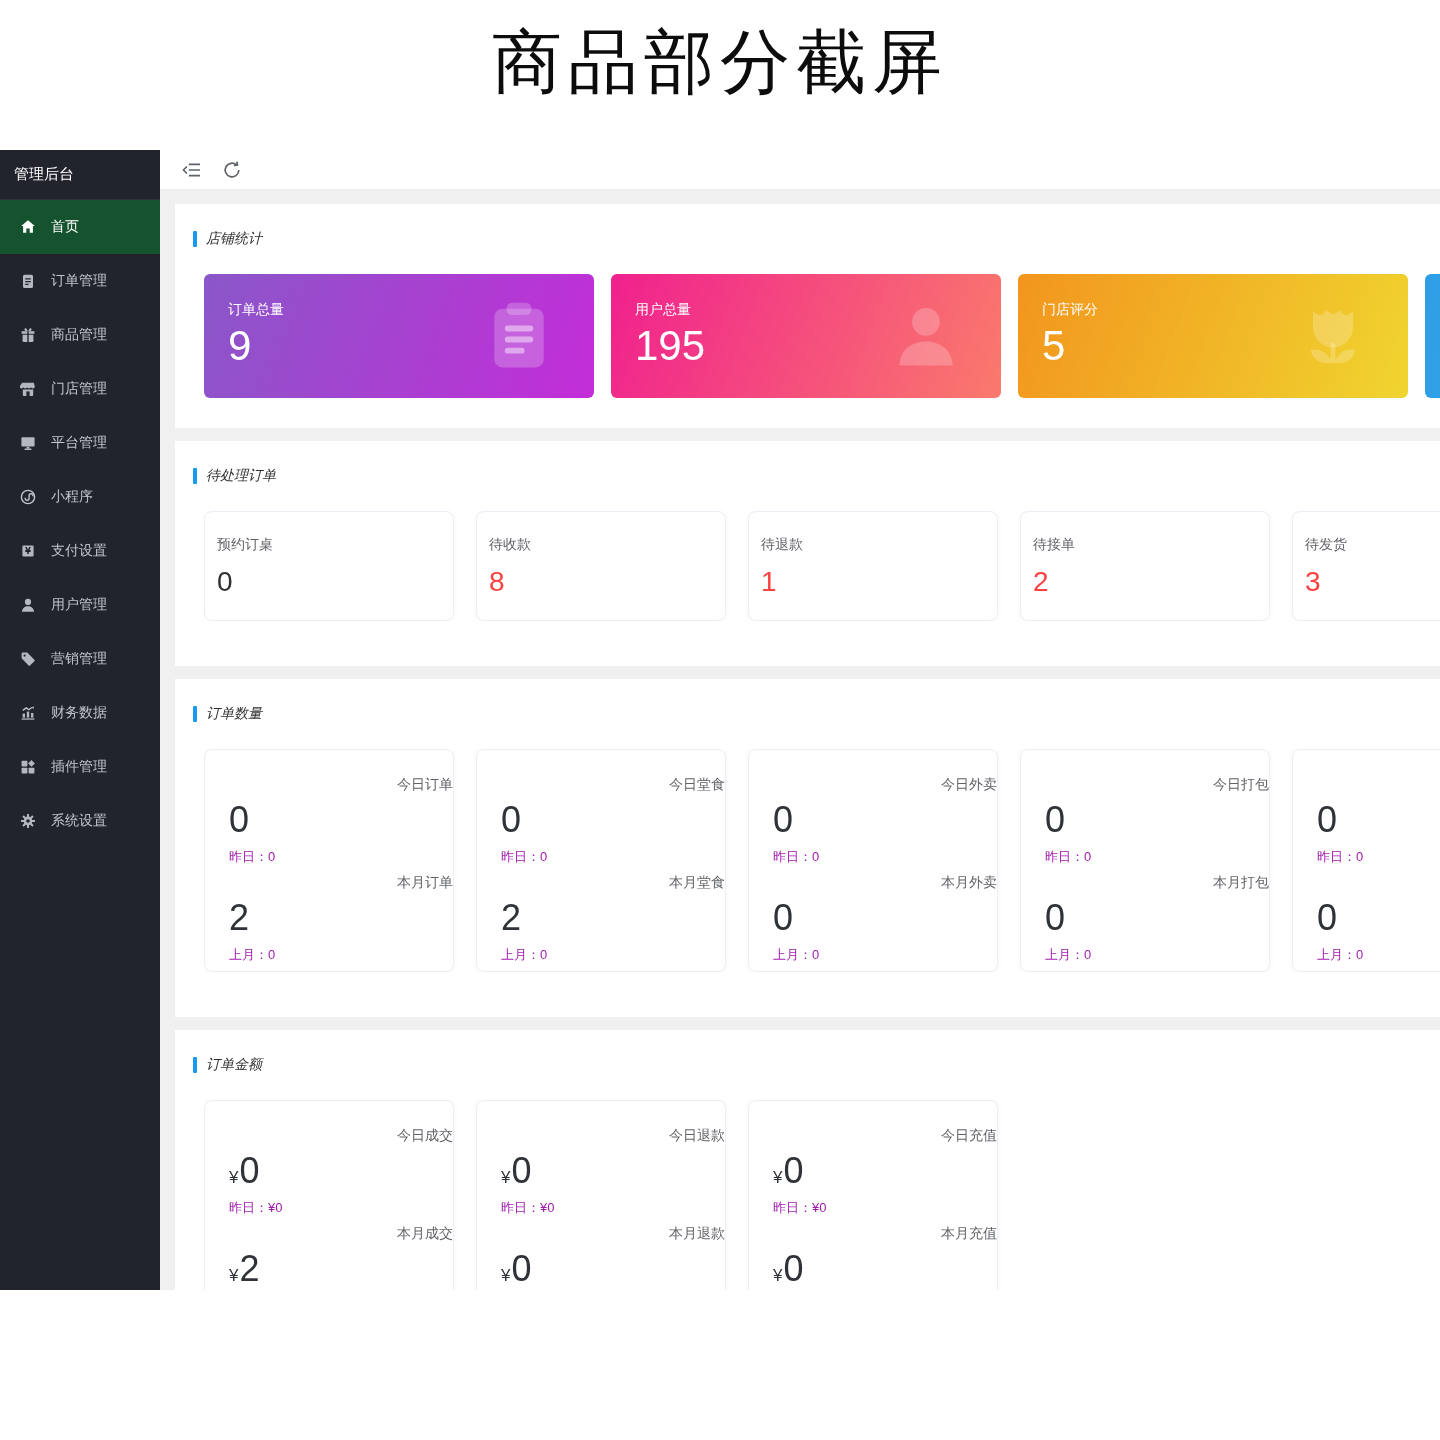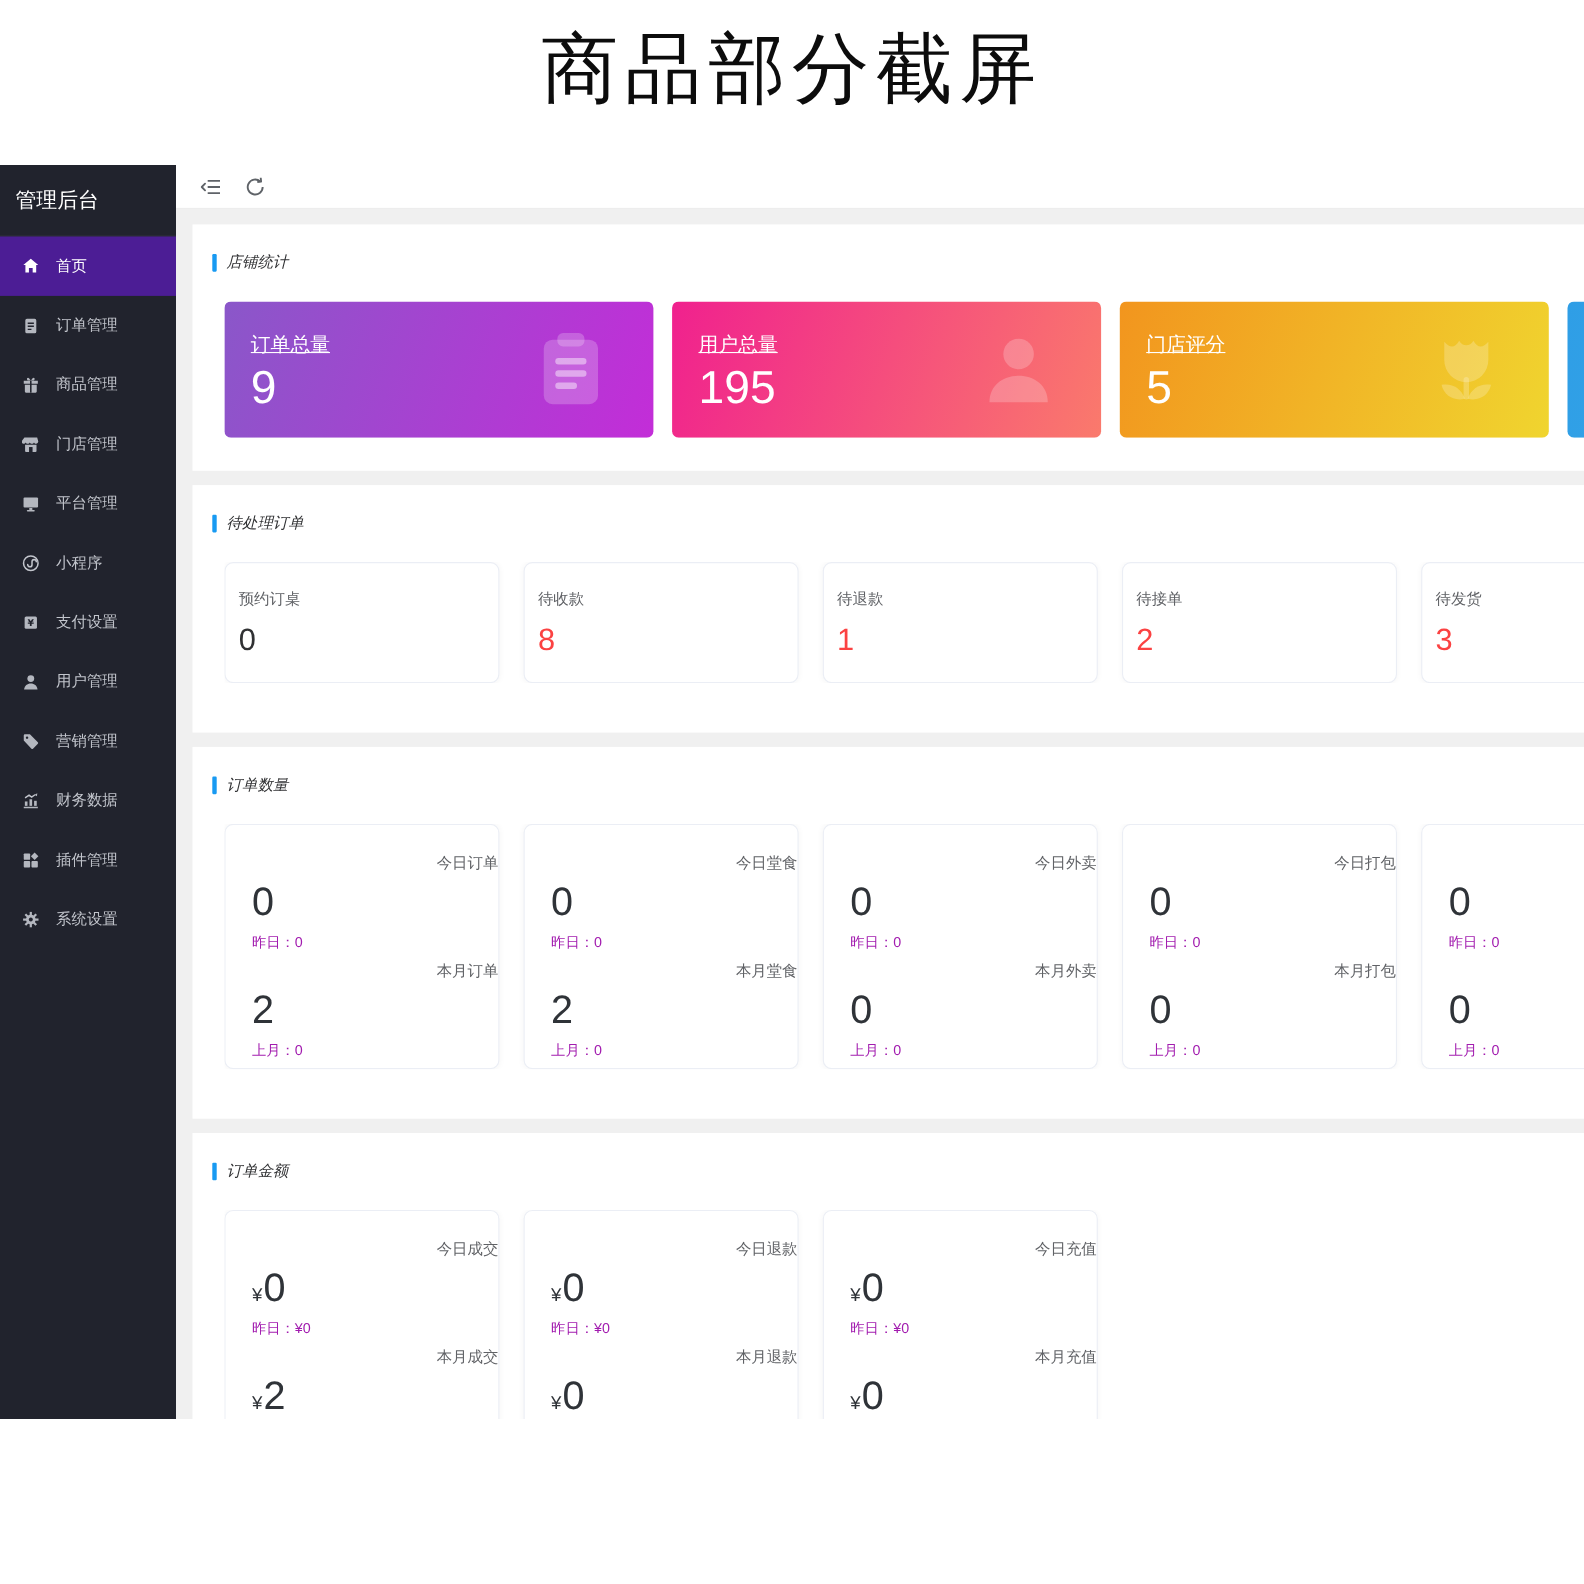--- a/index.html
+++ b/index.html
@@ -11,26 +11,26 @@
   .page-title { position:absolute; top:16px; left:0; width:100%; text-align:center;
     font-family:"DejaVu Serif","Liberation Serif",serif; font-weight:400;
     font-size:70px; letter-spacing:6px; color:#0c0c0c; }
 
   
   .app { position:absolute; top:150px; left:0; width:1440px; height:1140px;
          display:flex; overflow:hidden; background:#f0f0f0; }
 
   
   .sidebar { width:160px; flex:0 0 160px; background:#21232d; overflow:hidden; }
-  .sidebar-header { height:65px; display:flex; align-items:center; padding-left:14px;
-    color:#ffffff; font-size:19px; border-bottom:1px solid rgba(255,255,255,0.07); }
+  .sidebar-header { height:50px; display:flex; align-items:center; padding-left:14px;
+    color:#ffffff; font-size:15px; border-bottom:1px solid rgba(255,255,255,0.07); }
   .menu-item { height:54px; display:flex; align-items:center; padding-left:20px;
     gap:15px; font-size:14px; color:#c2c5cc; cursor:pointer; }
   .menu-item svg { width:16px; height:16px; fill:#b4b7bf; flex:0 0 16px; }
-  .menu-item.active { background:#4c1d95; color:#ffffff; }
+  .menu-item.active { background:#14532d; color:#ffffff; }
   .menu-item.active svg { fill:#ffffff; }
 
   
   .main { flex:1; min-width:0; display:flex; flex-direction:column; }
   .toolbar { height:40px; background:#ffffff; display:flex; align-items:center;
     padding-left:22px; gap:20px; border-bottom:1px solid #ededed; }
   .toolbar .tb-icon { width:20px; height:20px; cursor:pointer; }
 
   .content { flex:1; padding:14px 0 0 15px; overflow:hidden; }
   .section { background:#ffffff; margin-bottom:13px; padding:26px 0 30px 18px; }
@@ -39,21 +39,21 @@
   .accent-bar { width:4px; height:16px; background:#189af2; border-radius:1px; }
   .section-title span { font-size:14px; color:#303133; }
 
   .cards { display:flex; margin-top:26px; margin-left:11px; overflow:hidden; }
   .cards.g-row { gap:17px; }
   .cards.s-row { gap:22px; }
 
   
   .gcard { width:390px; height:124px; flex:0 0 390px; border-radius:6px;
     position:relative; color:#fff; padding:27px 0 0 24px; overflow:hidden; }
-  .g-label { font-size:18px;text-decoration:underline; }
+  .g-label { font-size:14px; }
   .g-value { font-size:42px; margin-top:4px; line-height:1.1; font-weight:400; }
   .g-icon { position:absolute; right:38px; top:50%; transform:translateY(-50%);
     width:74px; height:74px; fill:rgba(255,255,255,0.22); }
 
   
   .pcard { width:250px; height:110px; flex:0 0 250px; background:#fff;
     border:1px solid #ebeef5; border-radius:8px; padding:24px 0 0 12px;
     box-shadow:0 0 6px rgba(0,0,0,0.04); }
   .p-label { font-size:14px; color:#606266; }
   .p-value { font-size:28px; margin-top:12px; color:#303133; }

